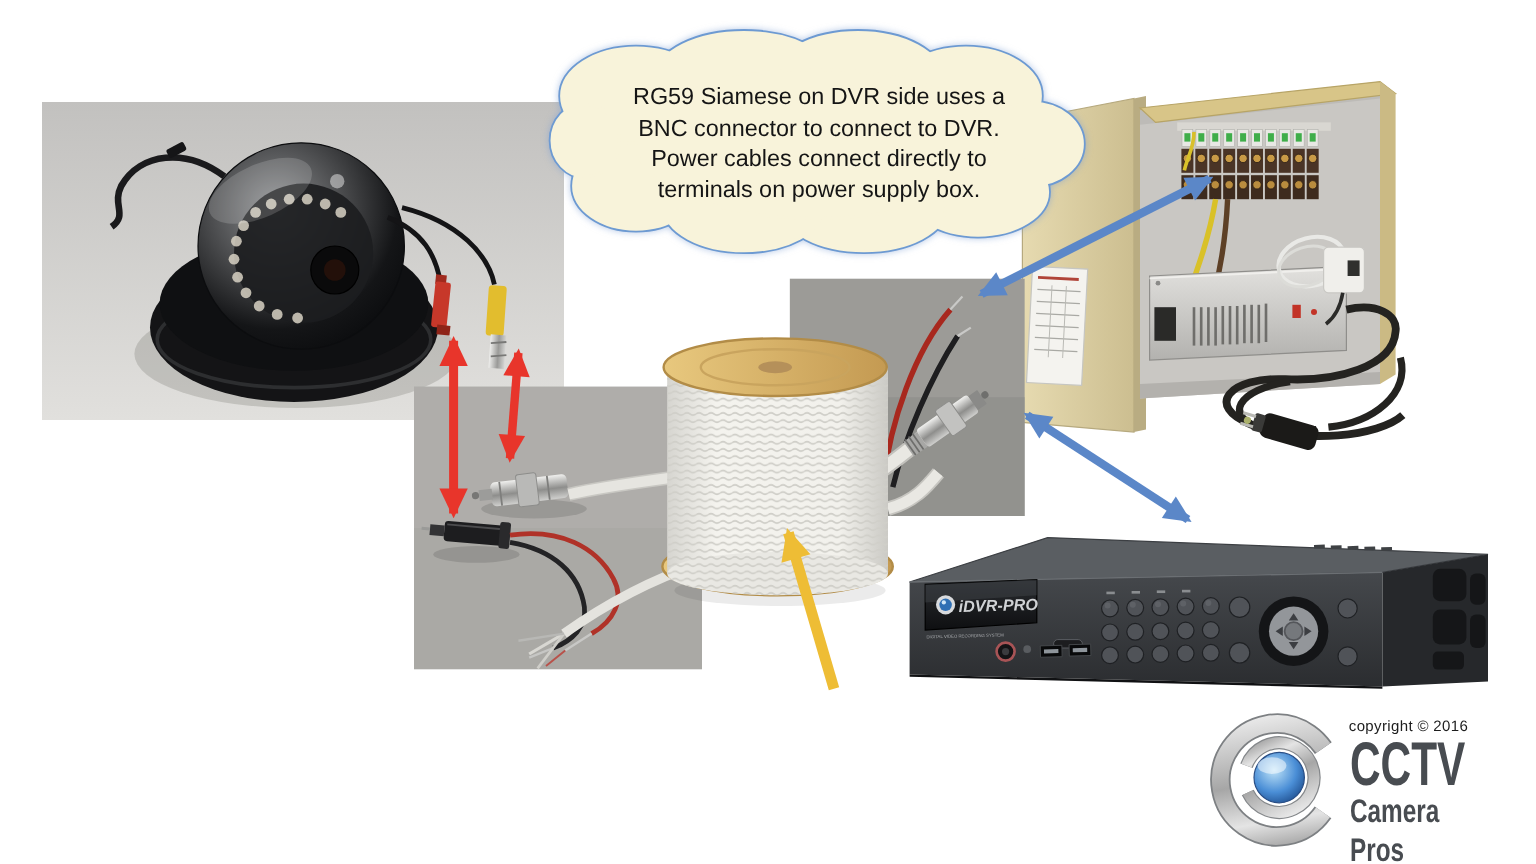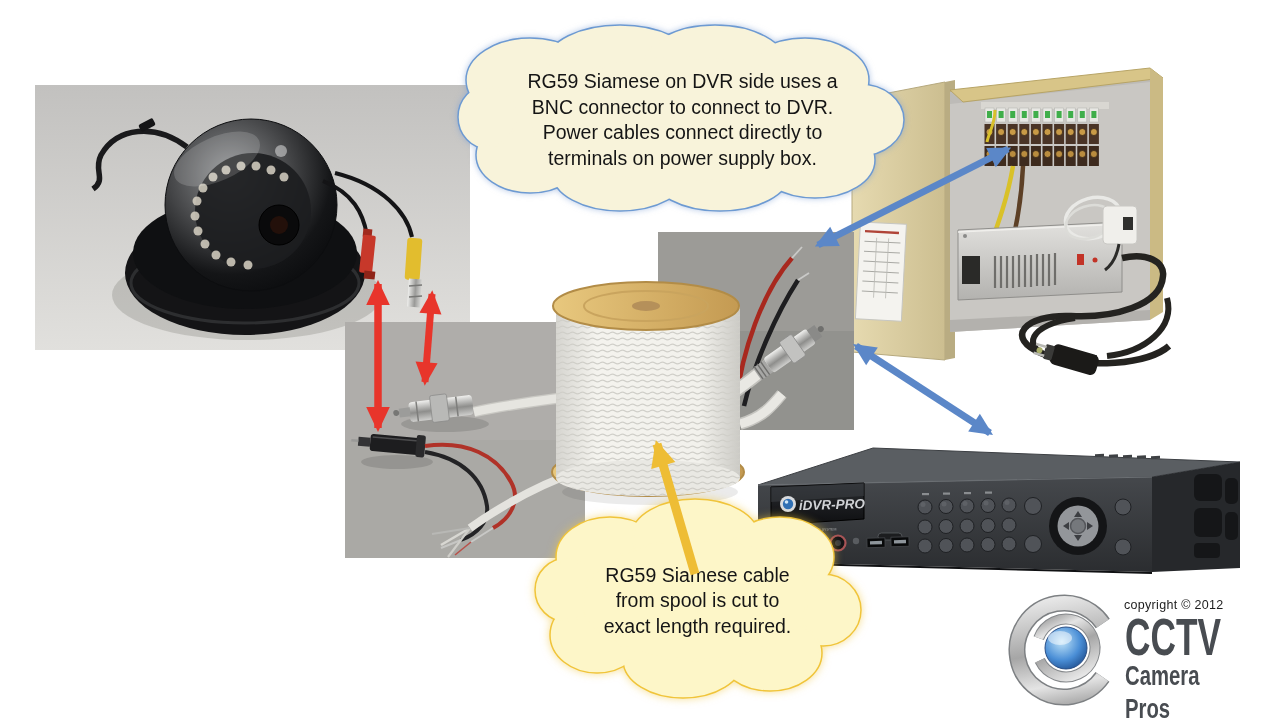--- a/index.html
+++ b/index.html
@@ -464,45 +464,36 @@
       <use href="#cloudA" class="cloud-stroke" stroke="#6d9ad2" fill="#f8f3da"></use>
       <use href="#cloudA" class="cloud-fill" fill="#f8f3da" stroke="#f8f3da"></use>
     </svg>
     <div class="cloud-text">RG59 Siamese on DVR side uses a
 BNC connector to connect to DVR.
 Power cables connect directly to
 terminals on power supply box.</div>
   </div>
 
 
-  <div class="cloud cloud-yellow" id="callout-spool" style="left:535px;top:495px;width:325px;height:212px;z-index:5">
-    <svg viewBox="0 0 325 212">
-      <use href="#cloudC" class="cloud-stroke" stroke="#f0c43a" fill="#fdf6c8"></use>
-      <use href="#cloudC" class="cloud-fill" fill="#fdf6c8" stroke="#fdf6c8"></use>
-    </svg>
-    <div class="cloud-text">RG59 Siamese cable
-from spool is cut to
-exact length required.</div>
-  </div>
 
   <svg class="abs" style="left:0;top:0;z-index:6;pointer-events:none" width="1280" height="720" viewBox="0 0 1280 720">
     <line x1="378" y1="284" x2="378" y2="428" stroke-width="7.5" marker-start="url(#mr)" marker-end="url(#mr)" stroke="#e8352b"></line>
     <line x1="432" y1="294" x2="425" y2="382" stroke-width="7" marker-start="url(#mr)" marker-end="url(#mr)" stroke="#e8352b"></line>
     <line x1="818" y1="245" x2="1008" y2="149" stroke-width="7" marker-start="url(#mb)" marker-end="url(#mb)" stroke="#5b87c8"></line>
     <line x1="856" y1="346" x2="990" y2="433" stroke-width="7" marker-start="url(#mb)" marker-end="url(#mb)" stroke="#5b87c8"></line>
     <line x1="695" y1="574" x2="657" y2="444" stroke-width="9" marker-end="url(#my)" stroke="#eebd35"></line>
   </svg>
 
   <div id="logo">
     <svg width="116" height="126" viewBox="0 0 116 126" style="position:absolute;left:0;top:2px">
       <circle cx="56" cy="62" r="47" fill="none" stroke="#7d8083" stroke-width="17" stroke-dasharray="238 57" transform="rotate(35 56 62)"></circle>
       <circle cx="56" cy="62" r="47" fill="none" stroke="url(#silvR)" stroke-width="14" stroke-dasharray="238 57" transform="rotate(35 56 62)"></circle>
       <circle cx="58" cy="60" r="29" fill="none" stroke="#85888b" stroke-width="11" stroke-dasharray="159 23" transform="rotate(200 58 60)"></circle>
       <circle cx="58" cy="60" r="29" fill="none" stroke="url(#silvR)" stroke-width="9" stroke-dasharray="159 23" transform="rotate(200 58 60)"></circle>
       <circle cx="58" cy="60" r="21" fill="url(#ballG)" stroke="#2a4f86" stroke-width="1"></circle>
       <ellipse cx="52" cy="50" rx="12" ry="7" fill="#ffffff" opacity=".5"></ellipse>
     </svg>
-    <div class="copyright">copyright © 2012</div>
+    <div class="copyright">copyright © 2016</div>
     <div class="l1">CCTV</div>
     <div class="l2">Camera Pros</div>
   </div>
 
 </div>
 
 </body></html>

